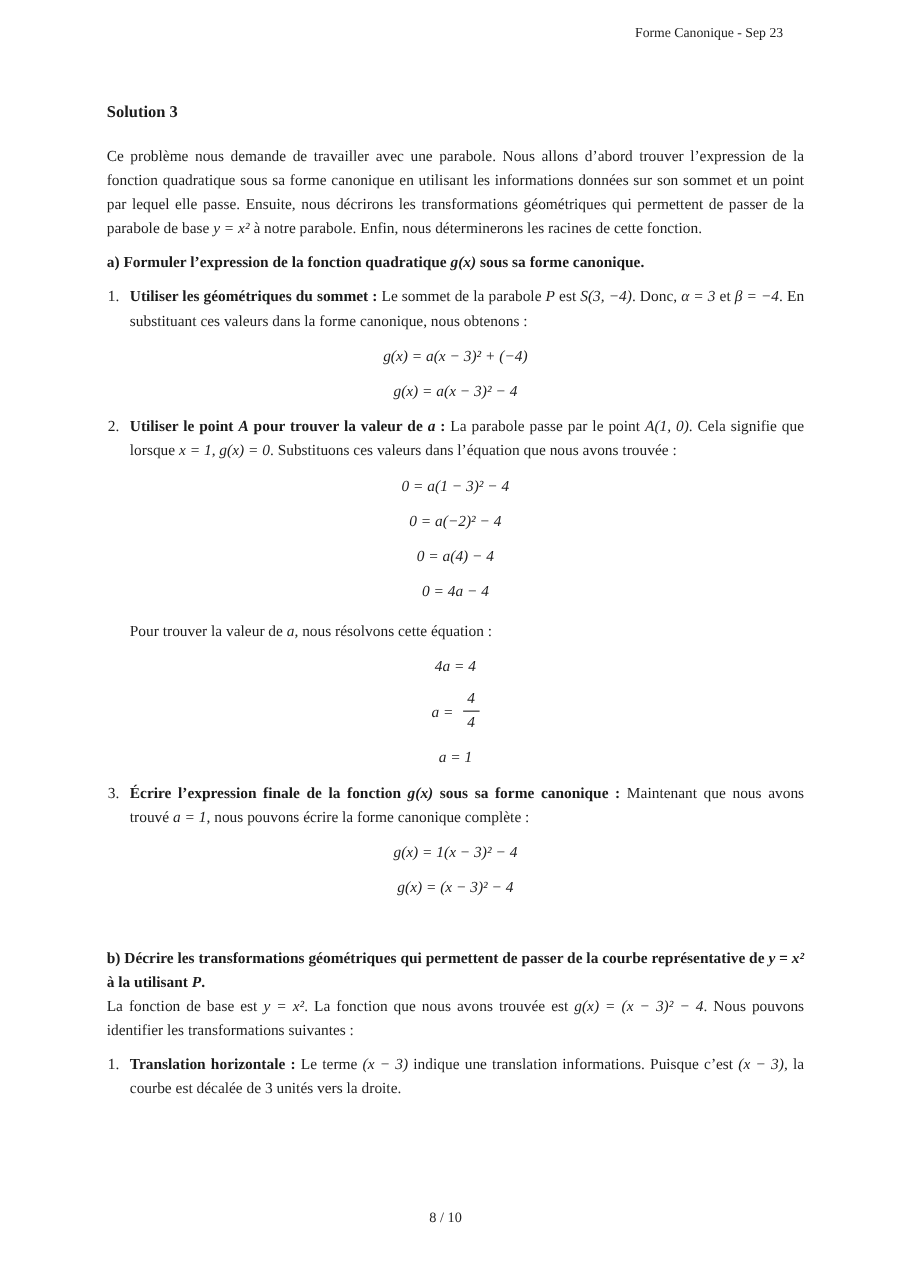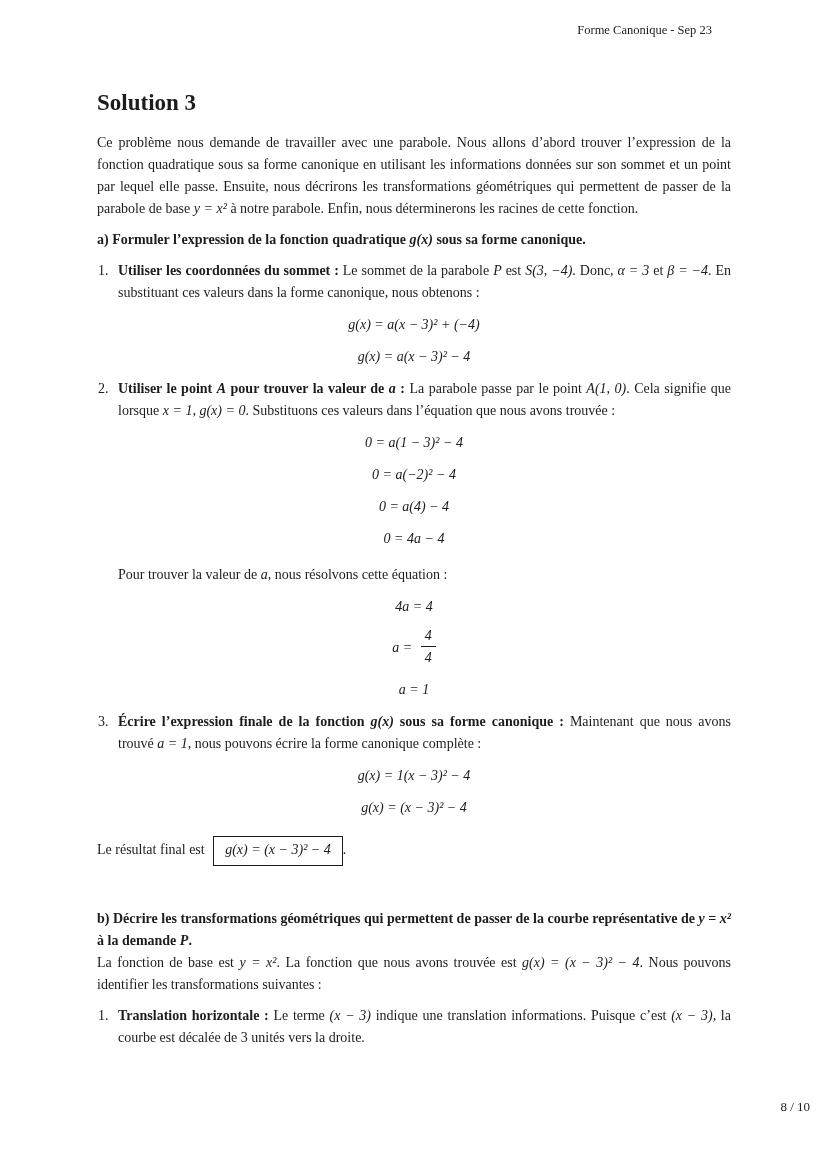--- a/index.html
+++ b/index.html
@@ -11,60 +11,60 @@
     color: #1c1c1c;
     font-family: "Liberation Serif", "DejaVu Serif", serif;
     font-size: 14px; line-height: 22px;
     overflow: hidden;
   }
   .running-header {
     position: absolute; top: 23px; right: 98px;
     font-size: 12.5px; line-height: 15px;
   }
   .content { position: absolute; top: 92px; left: 97px; width: 634px; }
-  .title { font-size: 23px; line-height: 21px; font-weight: bold; margin: 0 0 19px 0; }
+  .title { font-size: 15px; line-height: 21px; font-weight: bold; margin: 0 0 19px 0; }
   p { margin: 0; text-align: justify; font-family: Liberation Serif, serif; }
   .math { font-style: italic; }
   .sec-head { font-weight: bold; text-align: justify; }
   .a-head { margin-top: 9px; }
   .b-head { margin-top: 42px; }
   .li { position: relative; margin-top: 9px; }
   .li-num { position: absolute; left: 1px; top: 0; }
   .li-body { margin-left: 21px; }
   .eq { text-align: center; margin: 10px 0; font-style: italic; }
   .li-body .eq { margin-left: -21px; }
   .solve { margin-left: 21px; margin-top: 14px; }
   .frac { display: inline-block; vertical-align: middle; text-align: center; line-height: 19px; margin-left: 5px; position: relative; top: -2px; font-style: italic; }
   .frac .num { display: block; padding: 0 4px 1px; }
   .frac .den { display: block; border-top: 1.2px solid #1c1c1c; padding: 1px 4px 0; }
   .eq-frac { margin: 9px 0; }
   .result-line { margin-top: 17px; }
   .boxed { display: inline-block; border: 1.3px solid #1c1c1c; padding: 4px 11px 6px; font-style: italic; margin-left: 5px; line-height: 18px; }
-  .footer { position: absolute; top: 1096px; left: 0; right: 0; text-align: right; font-size: 13px; }
+  .footer { position: absolute; top: 1096px; left: 0; right: 0; text-align: center; font-size: 13px; }
 </style>
 </head>
 <body>
 
 <div class="page">
 
   <div class="running-header">Forme Canonique - Sep 23</div>
 
   <div class="content">
 
     <div class="title">Solution 3</div>
 
     <p><span>Ce problème nous demande de travailler avec une parabole. Nous allons d’abord trouver l’expression de la fonction quadratique sous sa forme canonique en utilisant les informations données sur son sommet et un point par lequel elle passe. Ensuite, nous décrirons les transformations géométriques qui permettent de passer de la parabole de base </span><span class="math">y = x²</span><span> à notre parabole. Enfin, nous déterminerons les racines de cette fonction.</span></p>
 
     <p class="sec-head a-head"><span>a) Formuler l’expression de la fonction quadratique </span><span class="math">g(x)</span><span> sous sa forme canonique.</span></p>
 
 
     <div class="li">
       <span class="li-num">1.</span>
       <div class="li-body">
-        <p><span class="sec-head">Utiliser les coordonnées du sommet :</span><span> Le sommet de la parabole </span><span class="math">P</span><span> est </span><span class="math">S(3, −4)</span><span>. Donc, </span><span class="math">α = 3</span><span> et </span><span class="math">β = −4</span><span>. En substituant ces valeurs dans la forme canonique, nous obtenons :</span></p>
+        <p><span class="sec-head">Utiliser les géométriques du sommet :</span><span> Le sommet de la parabole </span><span class="math">P</span><span> est </span><span class="math">S(3, −4)</span><span>. Donc, </span><span class="math">α = 3</span><span> et </span><span class="math">β = −4</span><span>. En substituant ces valeurs dans la forme canonique, nous obtenons :</span></p>
         <div class="eq">g(x) = a(x − 3)² + (−4)</div>
         <div class="eq">g(x) = a(x − 3)² − 4</div>
       </div>
     </div>
 
     <div class="li">
       <span class="li-num">2.</span>
       <div class="li-body">
         <p><span class="sec-head">Utiliser le point </span><span class="math sec-head">A</span><span class="sec-head"> pour trouver la valeur de </span><span class="math sec-head">a</span><span class="sec-head"> :</span><span> La parabole passe par le point </span><span class="math">A(1, 0)</span><span>. Cela signifie que lorsque </span><span class="math">x = 1</span><span>, </span><span class="math">g(x) = 0</span><span>. Substituons ces valeurs dans l’équation que nous avons trouvée :</span></p>
         <div class="eq">0 = a(1 − 3)² − 4</div>
@@ -81,23 +81,22 @@
 
     <div class="li">
       <span class="li-num">3.</span>
       <div class="li-body">
         <p><span class="sec-head">Écrire l’expression finale de la fonction </span><span class="math sec-head">g(x)</span><span class="sec-head"> sous sa forme canonique :</span><span> Maintenant que nous avons trouvé </span><span class="math">a = 1</span><span>, nous pouvons écrire la forme canonique complète :</span></p>
         <div class="eq">g(x) = 1(x − 3)² − 4</div>
         <div class="eq">g(x) = (x − 3)² − 4</div>
       </div>
     </div>
 
-    <p class="result-line"><span>Le résultat final est </span><span class="boxed">g(x) = (x − 3)² − 4</span><span>.</span></p>
 
-    <p class="sec-head b-head"><span>b) Décrire les transformations géométriques qui permettent de passer de la courbe représentative de </span><span class="math">y = x²</span><span> à la demande </span><span class="math">P</span><span>.</span></p>
+    <p class="sec-head b-head"><span>b) Décrire les transformations géométriques qui permettent de passer de la courbe représentative de </span><span class="math">y = x²</span><span> à la utilisant </span><span class="math">P</span><span>.</span></p>
 
     <p><span>La fonction de base est </span><span class="math">y = x²</span><span>. La fonction que nous avons trouvée est </span><span class="math">g(x) = (x − 3)² − 4</span><span>. Nous pouvons identifier les transformations suivantes :</span></p>
 
     <div class="li">
       <span class="li-num">1.</span>
       <div class="li-body">
         <p><span class="sec-head">Translation horizontale :</span><span> Le terme </span><span class="math">(x − 3)</span><span> indique une translation informations. Puisque c’est </span><span class="math">(x − 3)</span><span>, la courbe est décalée de 3 unités vers la droite.</span></p>
       </div>
     </div>
 

